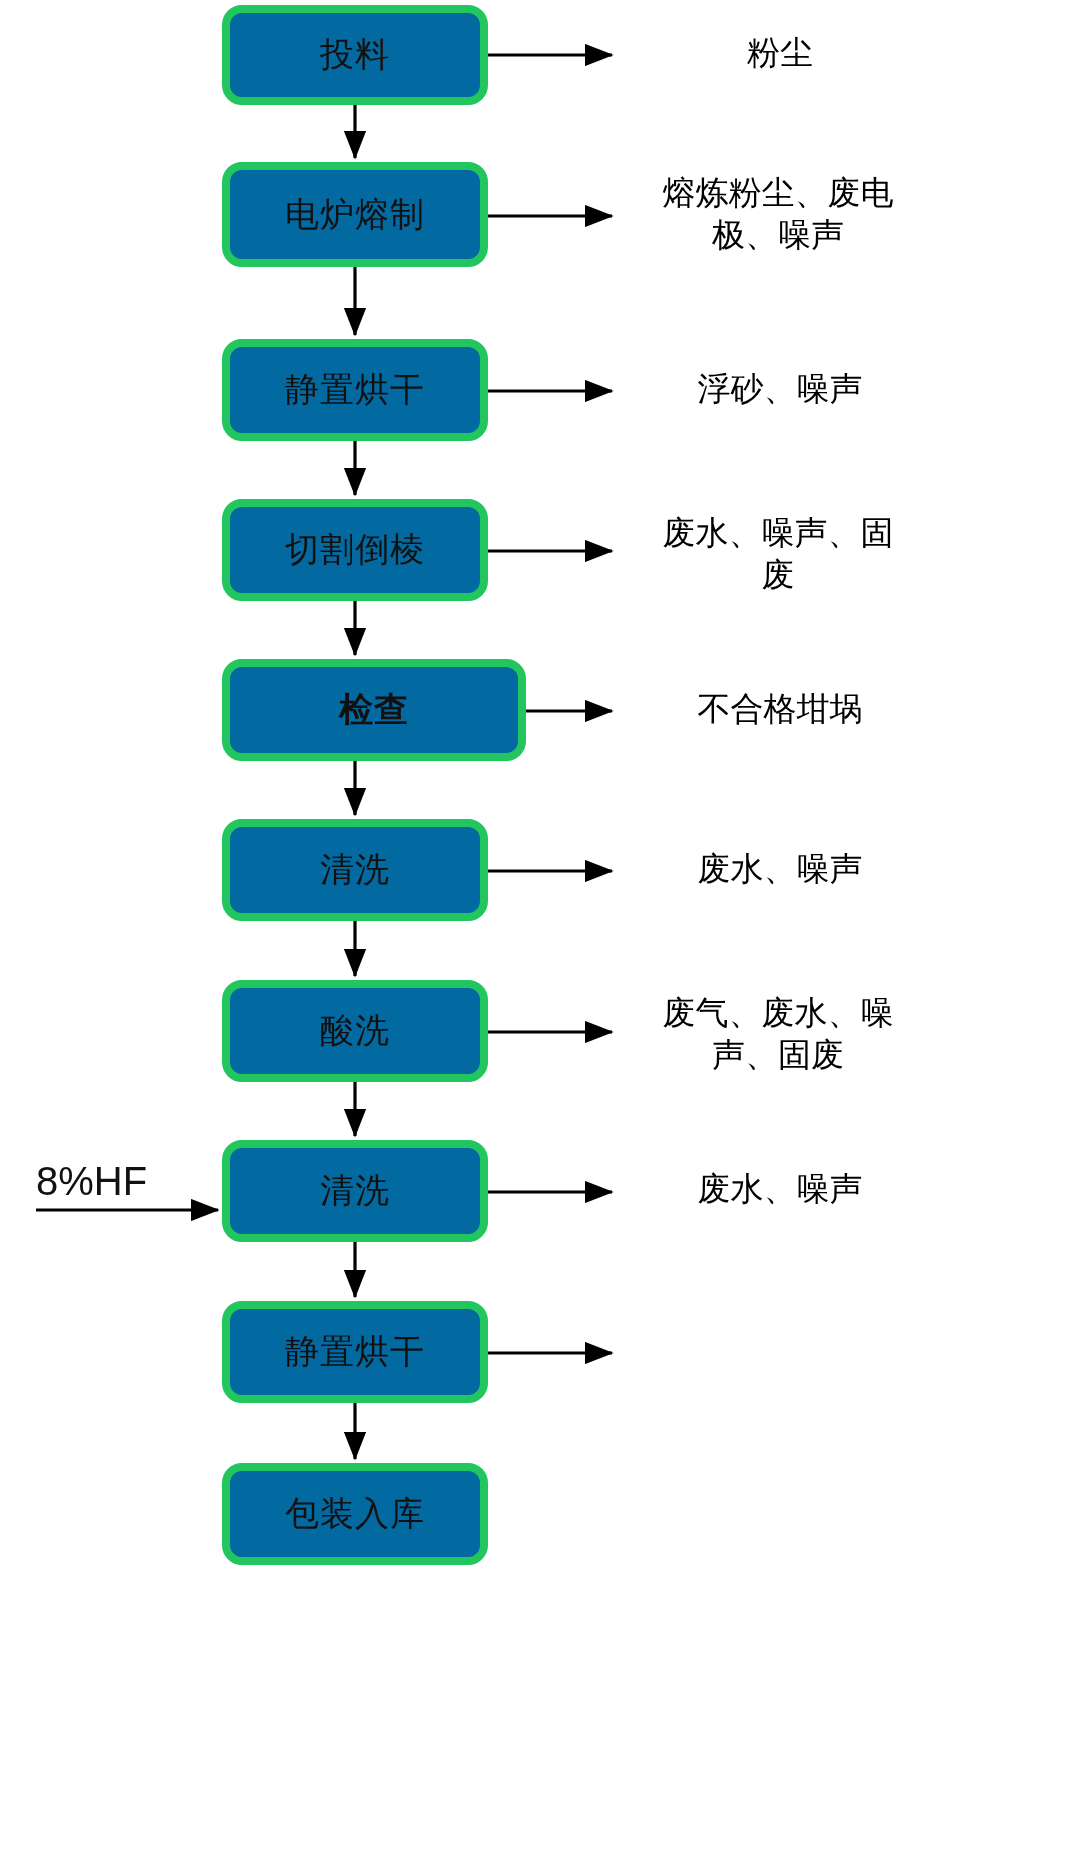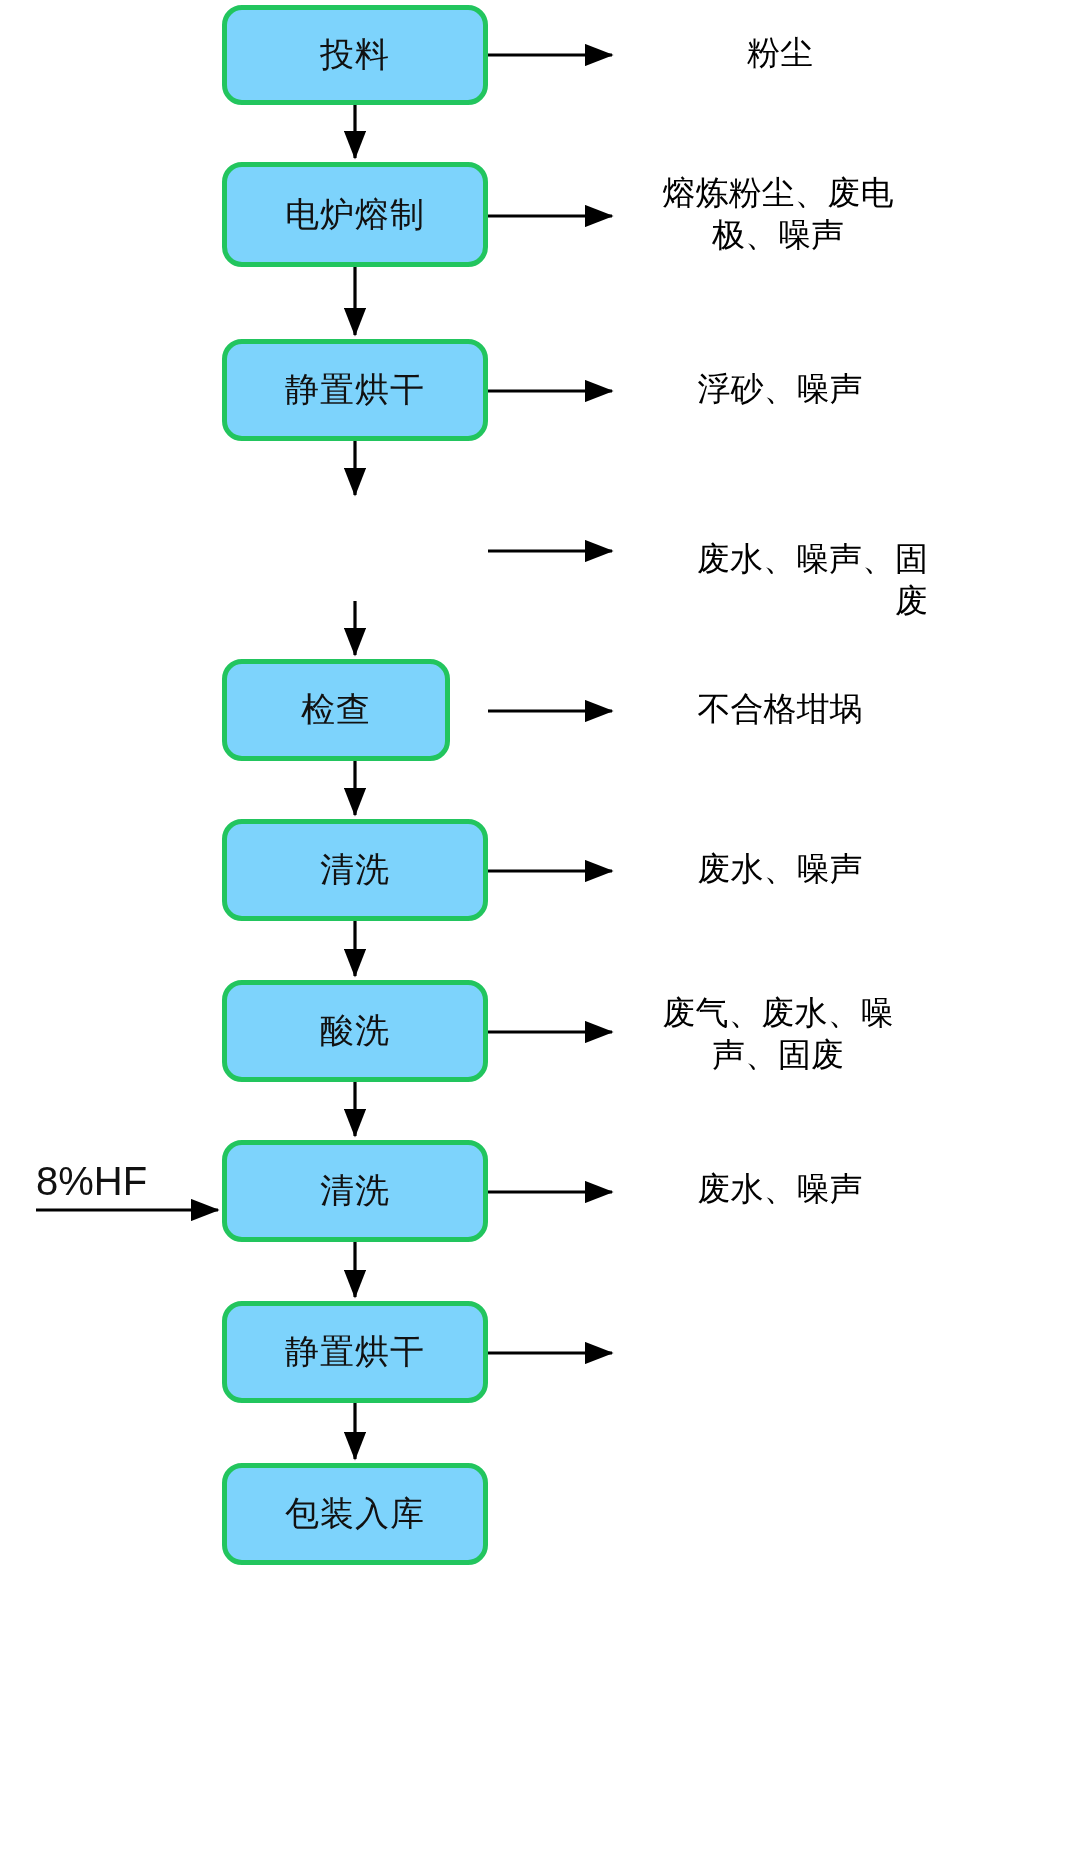--- a/index.html
+++ b/index.html
@@ -19,23 +19,23 @@
     position: absolute;
     left: 0;
     top: 0;
     width: 1072px;
     height: 1859px;
   }
 
   .node {
     position: absolute;
     box-sizing: border-box;
-    border: 5px solid #22c55e;
+    border: 8px solid #22c55e;
     border-radius: 20px;
-    background: #7dd3fc;
+    background: #0369a1;
     display: flex;
     align-items: center;
     justify-content: center;
   }
   .node-label {
     font-size: 34px;
     color: #111111;
     line-height: 1.15;
     letter-spacing: 1px;
     white-space: nowrap;
@@ -114,21 +114,24 @@
 
   <div class="node" style="left:222px; top:5px; width:266px; height:100px;">
     <span class="node-label">投料</span>
   </div>
   <div class="node" style="left:222px; top:162px; width:266px; height:105px;">
     <span class="node-label">电炉熔制</span>
   </div>
   <div class="node" style="left:222px; top:339px; width:266px; height:102px;">
     <span class="node-label">静置烘干</span>
   </div>
-  <div class="node" style="left:222px; top:659px; width:228px; height:102px;">
+  <div class="node" style="left:222px; top:499px; width:266px; height:102px;">
+    <span class="node-label">切割倒棱</span>
+  </div>
+  <div class="node" style="left:222px; top:659px; width:304px; height:102px;font-weight:bold;">
     <span class="node-label">检查</span>
   </div>
   <div class="node" style="left:222px; top:819px; width:266px; height:102px;">
     <span class="node-label">清洗</span>
   </div>
   <div class="node" style="left:222px; top:980px; width:266px; height:102px;">
     <span class="node-label">酸洗</span>
   </div>
   <div class="node" style="left:222px; top:1140px; width:266px; height:102px;">
     <span class="node-label">清洗</span>
@@ -143,21 +146,21 @@
   <div class="out-label" style="left:630px; top:32px; width:300px;">
     <div>粉尘</div>
   </div>
   <div class="out-label" style="left:628px; top:172px; width:300px;">
     <div>熔炼粉尘、废电</div>
     <div>极、噪声</div>
   </div>
   <div class="out-label" style="left:630px; top:368px; width:300px;">
     <div>浮砂、噪声</div>
   </div>
-  <div class="out-label" style="left:628px; top:538px; width:300px;text-align:right;">
+  <div class="out-label" style="left:628px; top:512px; width:300px;">
     <div>废水、噪声、固</div>
     <div>废</div>
   </div>
   <div class="out-label" style="left:630px; top:688px; width:300px;">
     <div>不合格坩埚</div>
   </div>
   <div class="out-label" style="left:630px; top:848px; width:300px;">
     <div>废水、噪声</div>
   </div>
   <div class="out-label" style="left:628px; top:992px; width:300px;">

